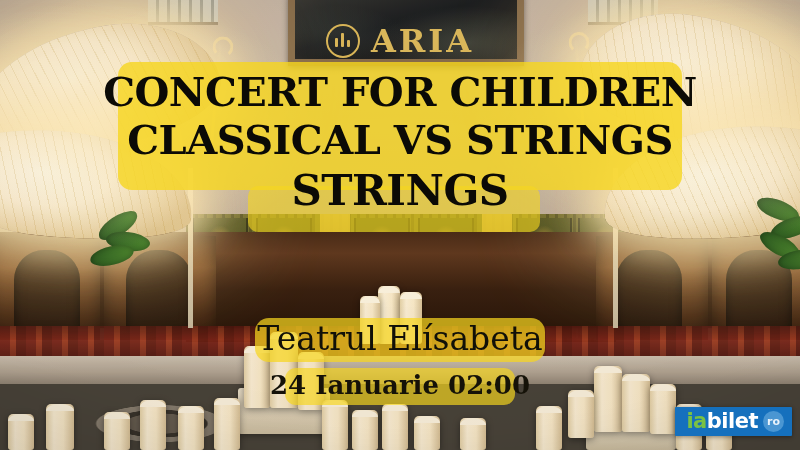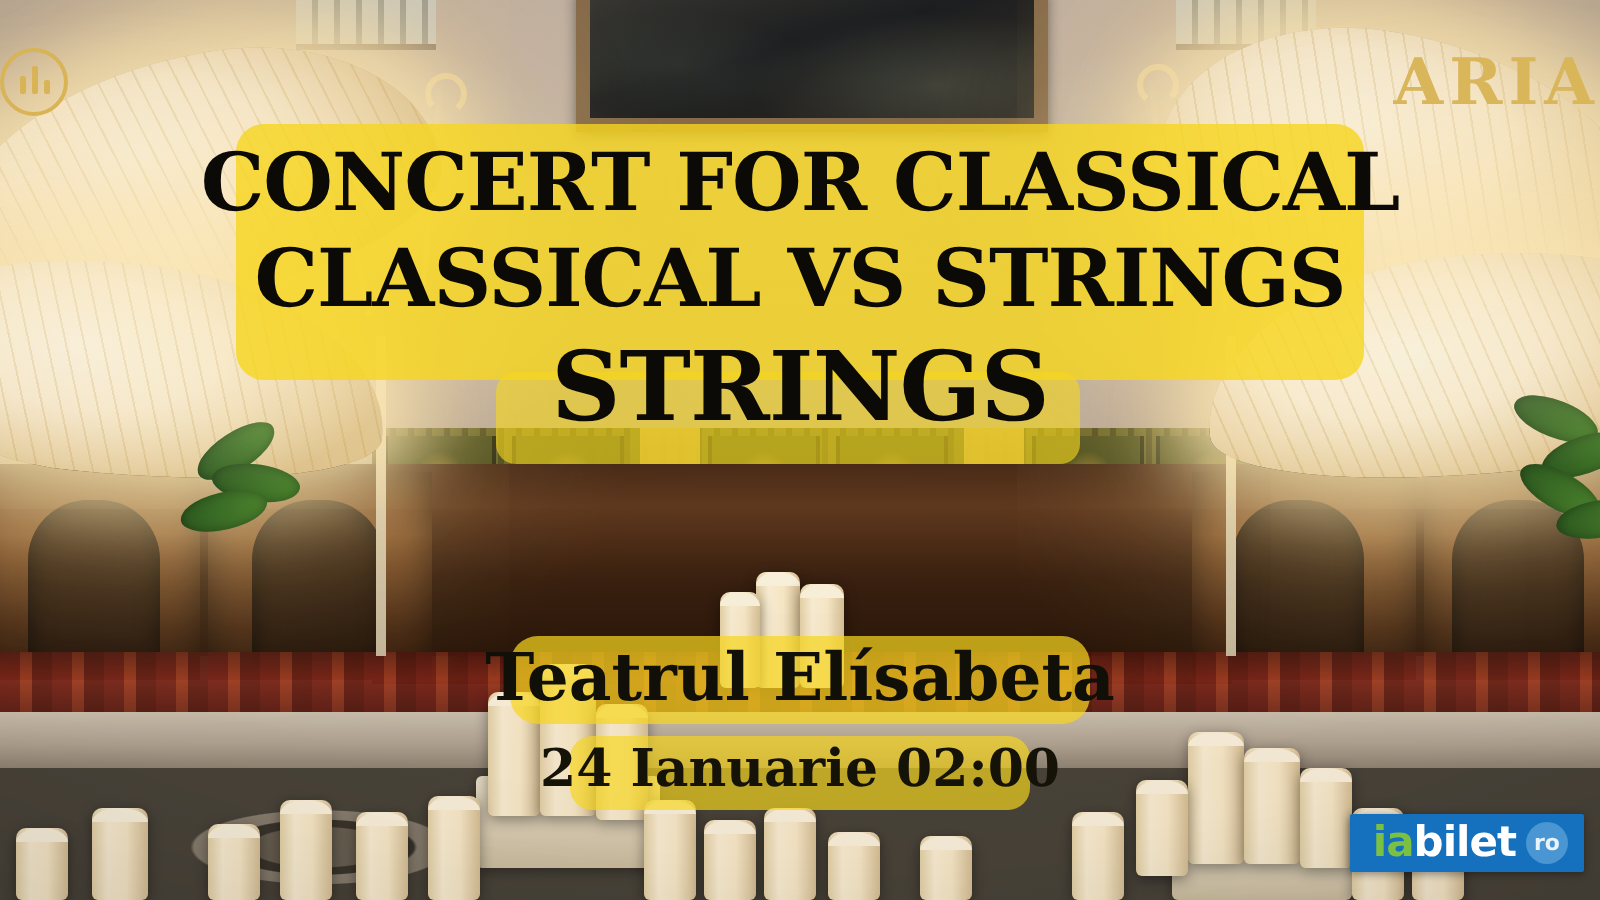--- a/index.html
+++ b/index.html
@@ -256,45 +256,45 @@
     position: absolute; left: 0; right: 0; top: 72px;
     text-align: center;
     color: #0b0a06;
     font-family: "DejaVu Serif", "Liberation Serif", serif;
     font-weight: bold;
     letter-spacing: -0.5px;
   }
   .t-line { line-height: 1.0; }
   .t-line1 { font-size: 40px; }
   .t-line2 { font-size: 40px; margin-top: 8px; }
-  .t-line3 { font-size: 48px; margin-top: 10px; }
+  .t-line3 { font-size: 42px; margin-top: 10px; }
 
   .venue {
     position: absolute; left: 0; right: 0; top: 322px;
     text-align: center;
     color: #111008;
     font-family: "DejaVu Serif", "Liberation Serif", serif;
-    font-weight: bold;
+    font-weight: normal;
     font-size: 33px;
     line-height: 1.05;
   }
   .date {
     position: absolute; left: 0; right: 0; top: 372px;
     text-align: center;
     color: #151208;
     font-family: "DejaVu Serif", "Liberation Serif", serif;
     font-weight: bold;
     font-size: 26px;
     line-height: 1.05;
   }
 
   
   .aria {
     position: absolute; left: 0; right: 0; top: 22px;
-    display: flex; align-items: center; justify-content: space-between; gap: 11px;
+    display: flex; align-items: center; justify-content: center; gap: 11px;
     z-index: 4;
   }
   .aria-mark {
     width: 34px; height: 34px; border-radius: 50%;
     border: 2.4px solid #d8b457;
     display: flex; align-items: flex-end; justify-content: center;
     gap: 3px; padding-bottom: 9px; box-sizing: border-box;
   }
   .aria-bar { width: 3px; background: #d8b457; border-radius: 1px; }
   .aria-bar.b1 { height: 9px; }
@@ -433,21 +433,21 @@
     </div>
     <div class="aria-word">ARIA</div>
   </div>
 
   <div class="band band-title"></div>
   <div class="band band-strings"></div>
   <div class="band band-venue"></div>
   <div class="band band-date"></div>
 
   <div class="title-block">
-    <div class="t-line t-line1">CONCERT FOR CLASSICAL</div>
+    <div class="t-line t-line1">CONCERT FOR CHILDREN</div>
     <div class="t-line t-line2">CLASSICAL VS STRINGS</div>
     <div class="t-line t-line3">STRINGS</div>
   </div>
 
   <div class="venue">Teatrul Elísabeta</div>
   <div class="date">24 Ianuarie 02:00</div>
 
   <div class="iabilet">
     <span class="ib-text">
       <span class="ib-ia">ia</span><span class="ib-bilet">bilet</span>

